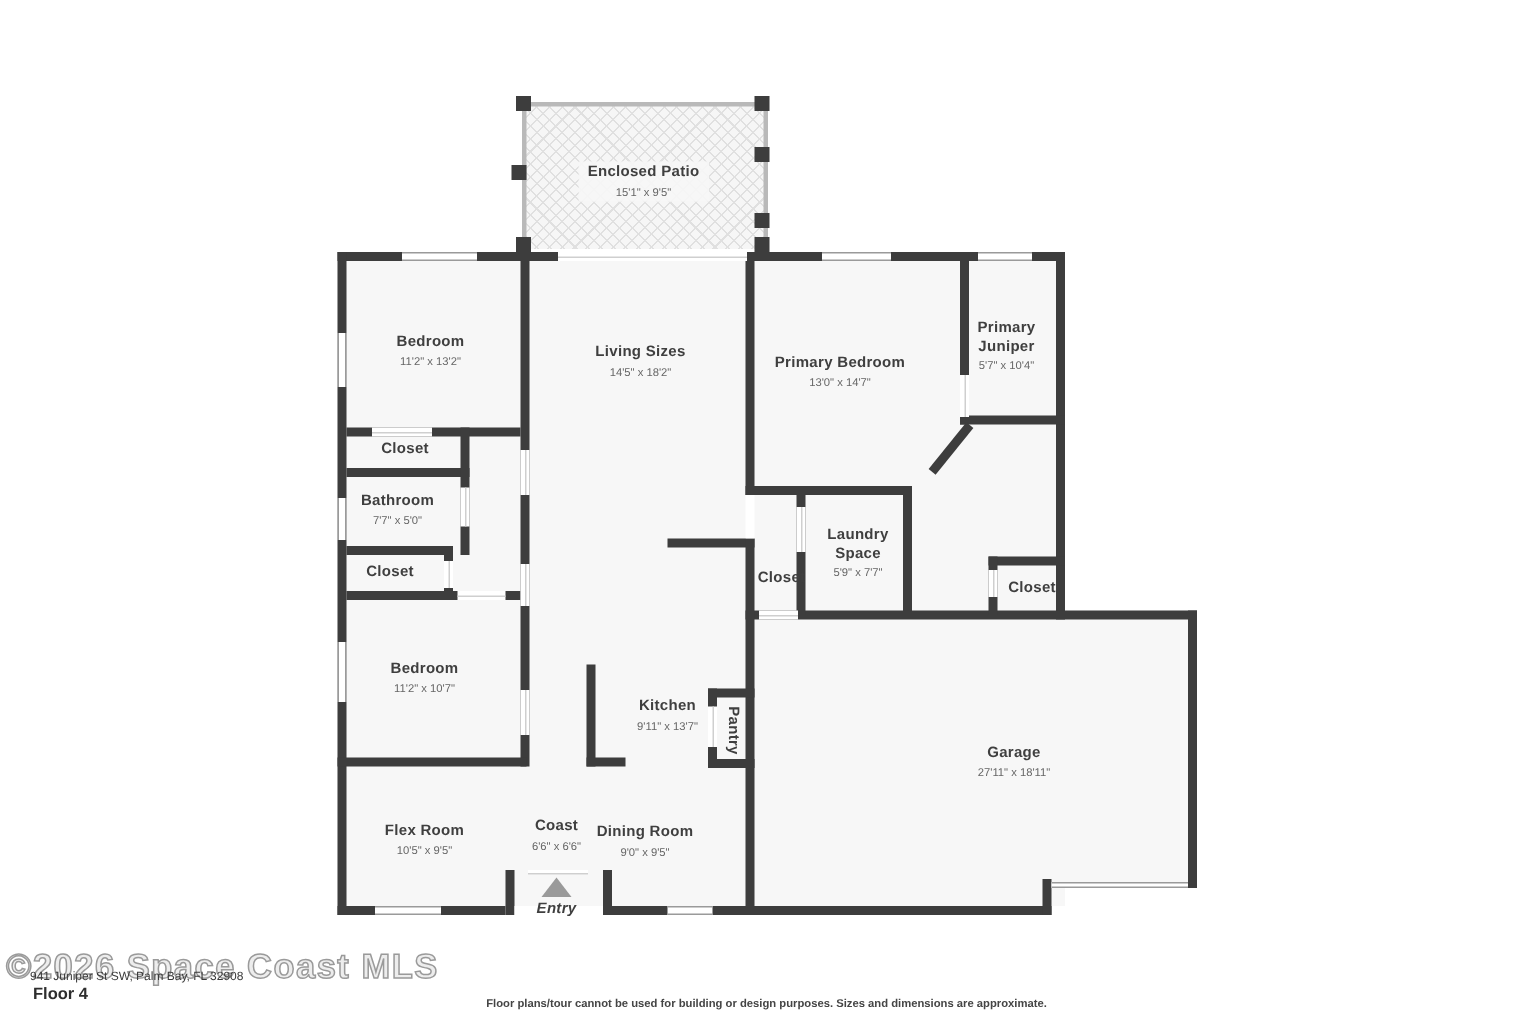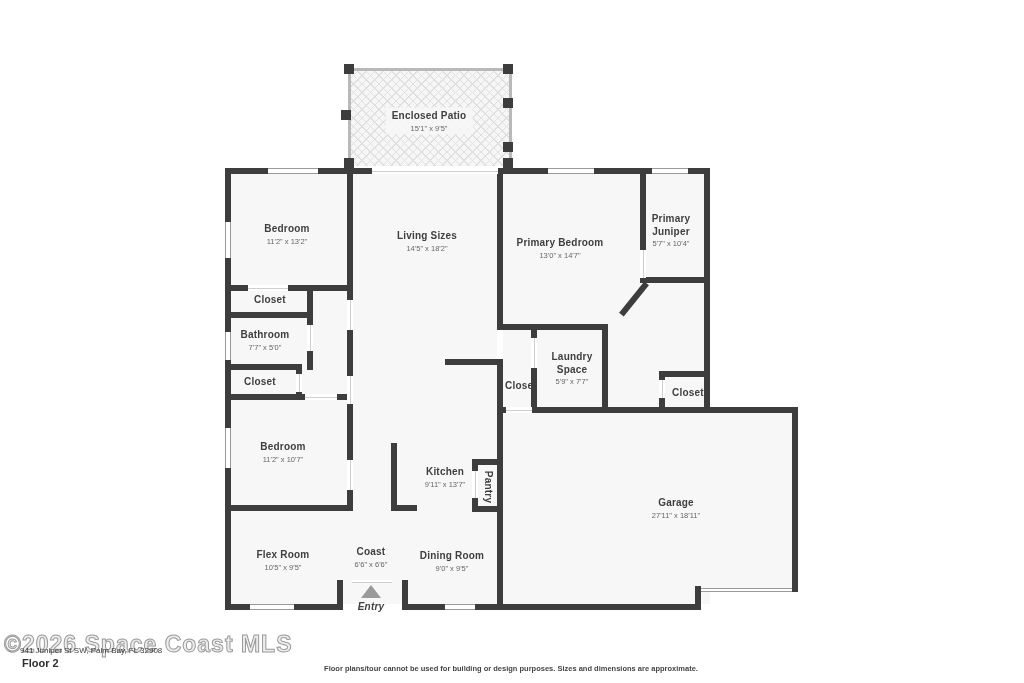--- a/index.html
+++ b/index.html
@@ -188,26 +188,26 @@
       <span class="rdims">27'11" x 18'11"</span>
     </div>
     <div class="room-label" style="left: 283px; top: 560px; white-space: nowrap;">
       <span class="rname">Flex Room</span>
       <span class="rdims">10'5" x 9'5"</span>
     </div>
     <div class="room-label" style="left: 371px; top: 557px; white-space: nowrap;">
       <span class="rname">Coast</span>
       <span class="rdims">6'6" x 6'6"</span>
     </div>
-    <div class="room-label" style="left: 452px; top: 561px; white-space: nowrap;">
+    <div class="room-label" style="left: 430px; top: 561px; white-space: nowrap;">
       <span class="rname">Dining Room</span>
       <span class="rdims">9'0" x 9'5"</span>
     </div>
     <div class="room-label" style="left: 371px; top: 607px; white-space: nowrap; font-style: italic;">
       <span class="rname">Entry</span>
     </div>
     <div class="entry-triangle" style="left: 361px; top: 585px;"></div>
   </div>
 
 <div class="footer-watermark">©2026 Space Coast MLS</div>
 <div class="footer-address">941 Juniper St SW, Palm Bay, FL 32908</div>
-<div class="footer-floor">Floor 2</div>
+<div class="footer-floor">Floor 4</div>
 <div class="footer-disclaimer">Floor plans/tour cannot be used for building or design purposes. Sizes and dimensions are approximate.</div>
 
 </body></html>

